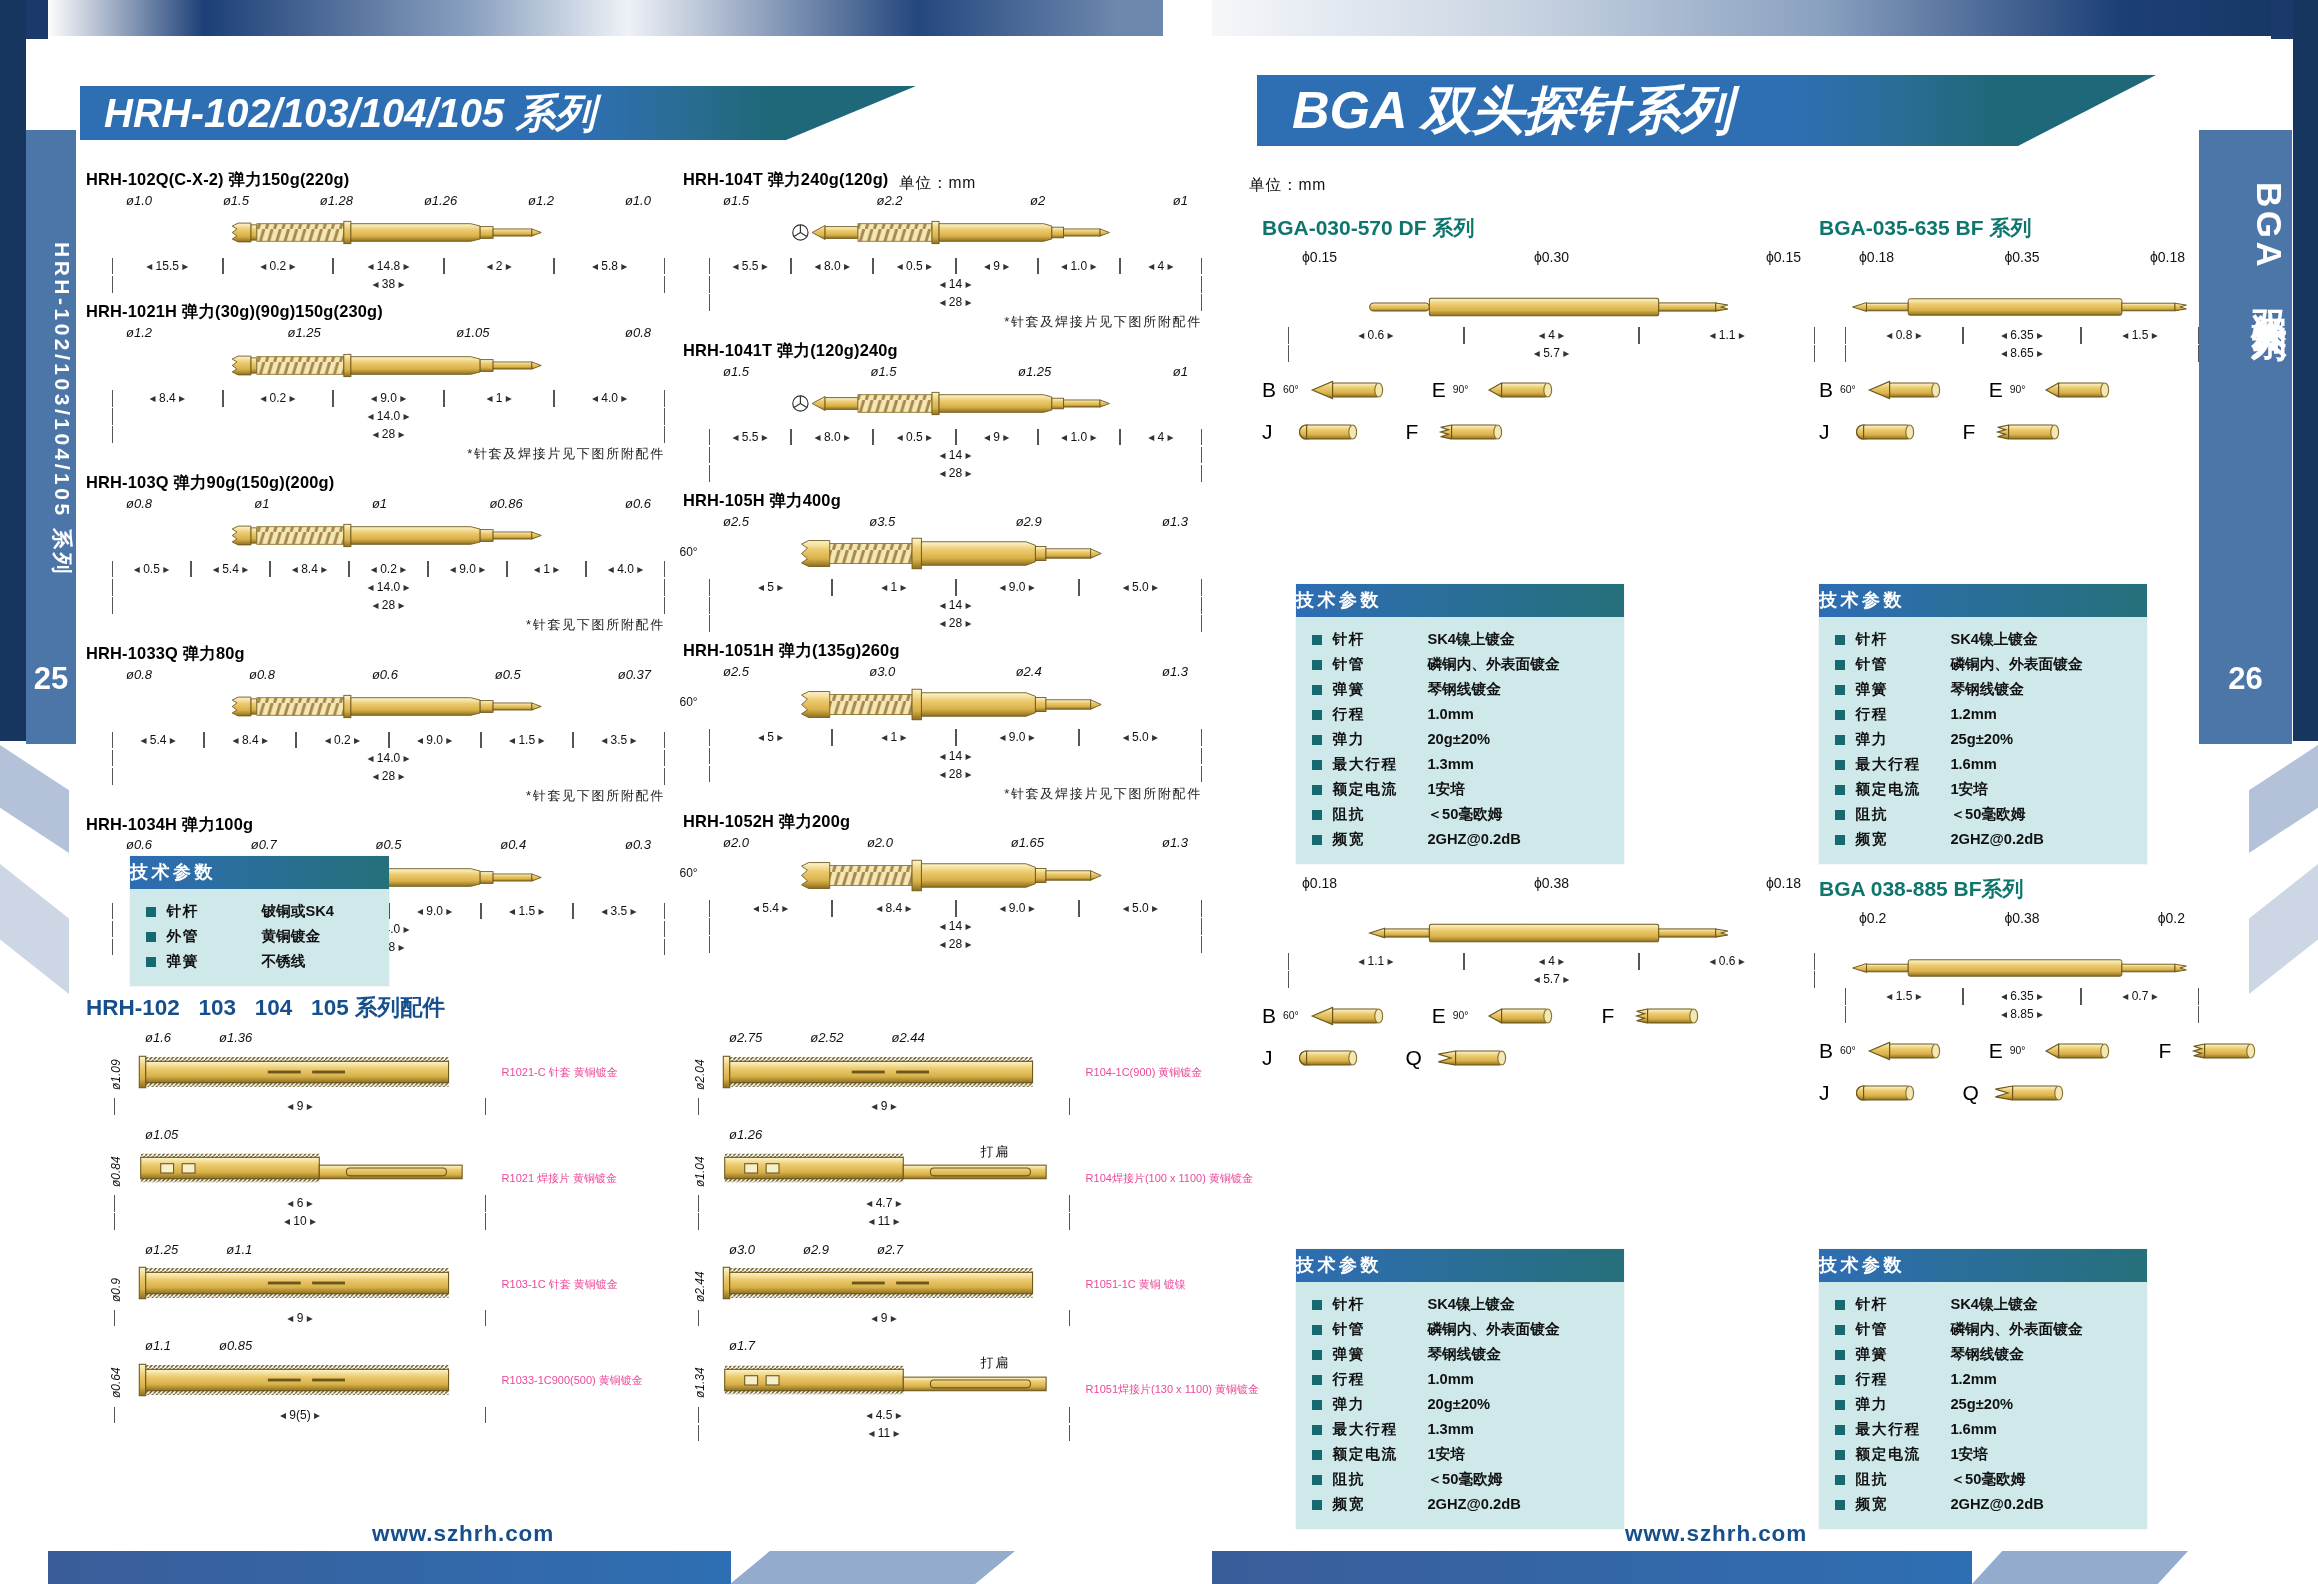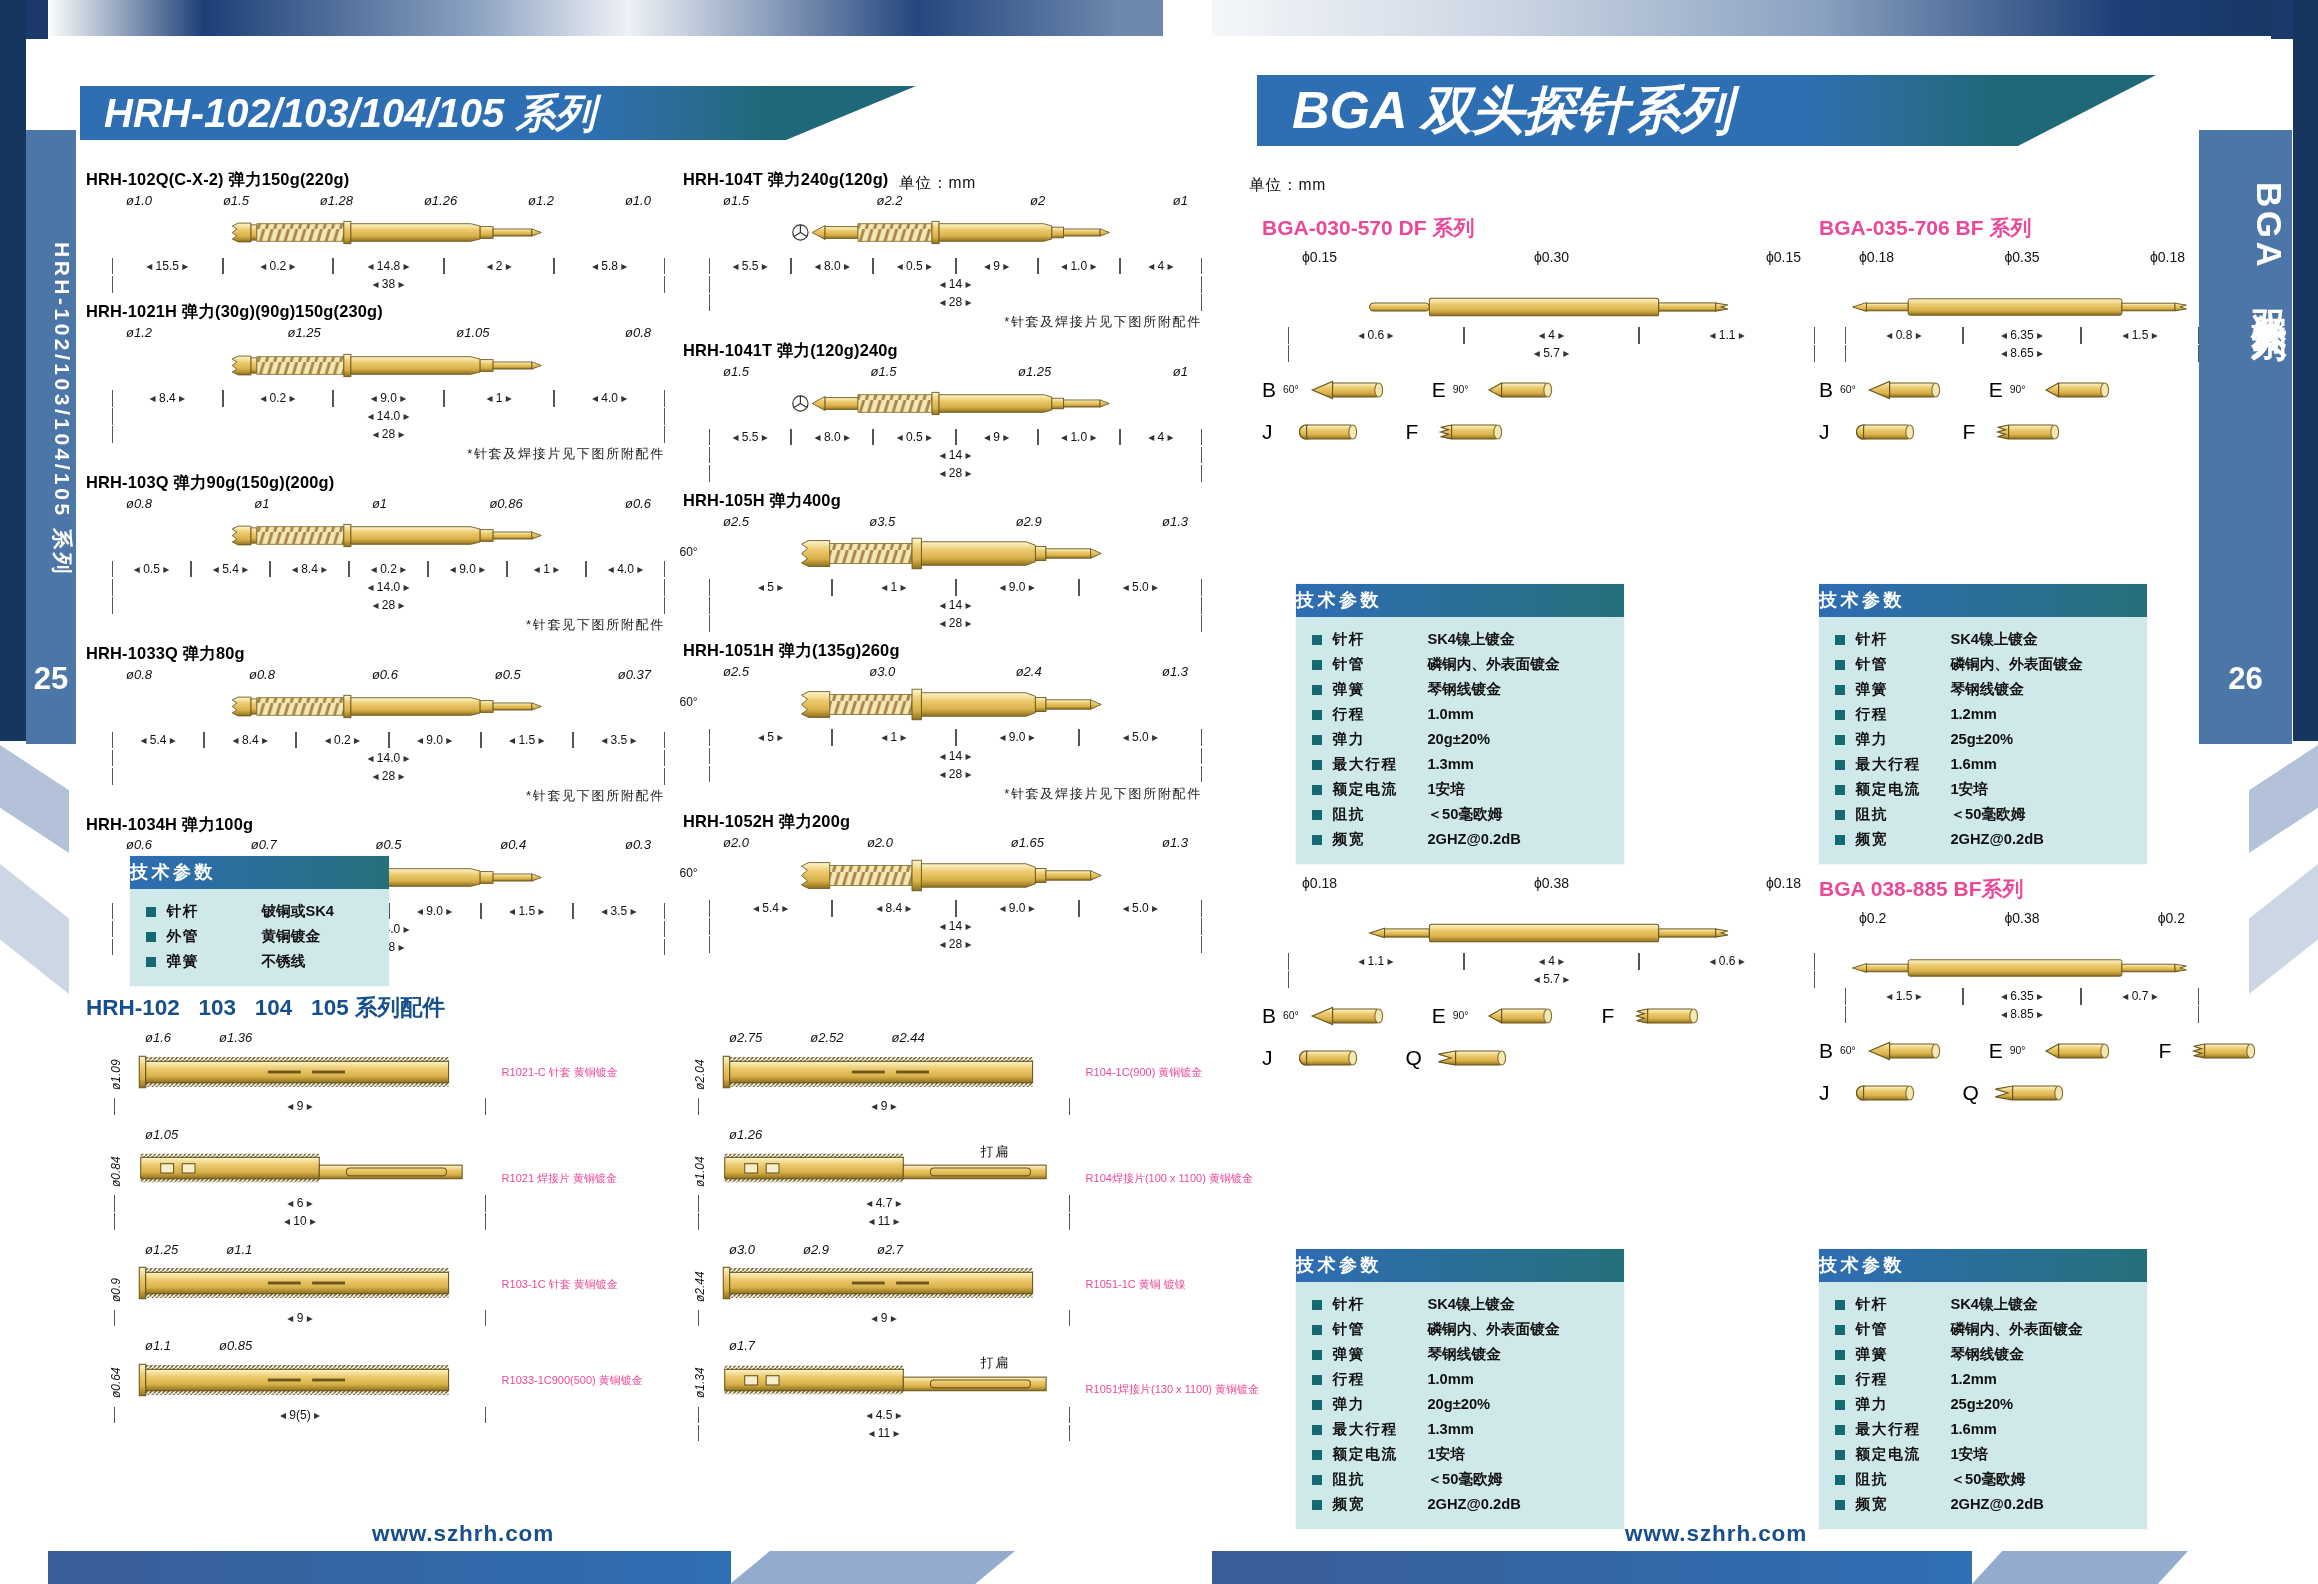--- a/index.html
+++ b/index.html
@@ -56,21 +56,21 @@
   .acc{display:flex;gap:15.6px;margin-bottom:12px;align-items:center;}
   .acc-fig{width:372px;position:relative;padding-left:28px;flex:none;}
   .acc .dia-row{justify-content:flex-start;gap:48px;padding-left:31px;}
   .side-dia{position:absolute;left:22.5px;top:60px;transform:rotate(-90deg);
             transform-origin:left top;font-size:12px;font-style:italic;}
   .flat{position:absolute;right:60px;top:16px;font-size:13px;letter-spacing:1.7px;}
   .acc-label{font-size:11px;font-weight:normal;color:#ec4899;white-space:nowrap;}
   .acc-svg{display:block;width:100%;height:50px;}
 
   
-  .series-title{font-size:21px;font-weight:bold;color:#ec4899;margin-bottom:7px;}
+  .series-title{font-size:21px;font-weight:bold;color:#0f766e;margin-bottom:7px;}
   .series .dia-row{font-style:normal;font-size:14px;}
   .tip-row{display:flex;gap:40px;margin-top:14px;align-items:center;}
   .tip{display:flex;align-items:center;gap:7px;}
   .tip-label{font-size:21px;color:#000;}
   .tip-angle{font-size:10.4px;color:#111;}
   .tip-svg{width:86px;height:28px;display:block;}
 
   
   .spec-table{position:absolute;box-shadow:0 0 0 0.9px rgba(0,0,0,.04);}
   .spec-head{height:33px;background:linear-gradient(90deg,#2e6db4,#25707a);color:#fff;
@@ -1075,21 +1075,21 @@
     </pattern>
             </defs>
     <polygon points="34,8 20,11 30,14 20,17 30,20 20,23 34,26" fill="url(#g23)" stroke="#6b571c" stroke-width="1.5"></polygon>
             <rect x="34" y="8" width="58" height="18" rx="2" fill="url(#g23)" stroke="#6b571c" stroke-width="1.5"></rect>
     <ellipse cx="93" cy="17" rx="5" ry="9" fill="#f3e7b6" stroke="#8a7430" stroke-width="1.5"></ellipse>
           </svg>
         </div>
       </div>
     </div>
   <div class="abs series" id="series-1" style="left:1819px;top:214px;width:380px;">
-      <div class="series-title">BGA-035-706 BF 系列</div>
+      <div class="series-title">BGA-035-635 BF 系列</div>
       <div class="fig">
         <div class="dia-row">
           <span class="dia">ϕ0.18</span>
           <span class="dia">ϕ0.35</span>
           <span class="dia">ϕ0.18</span>
         </div>
         <svg class="bga-svg" viewBox="0 0 560 56" preserveAspectRatio="xMidYMid meet">
           <defs>
     <linearGradient id="g24" x1="0" y1="0" x2="0" y2="1">
       <stop offset="0" stop-color="#fdf6cf"></stop>

